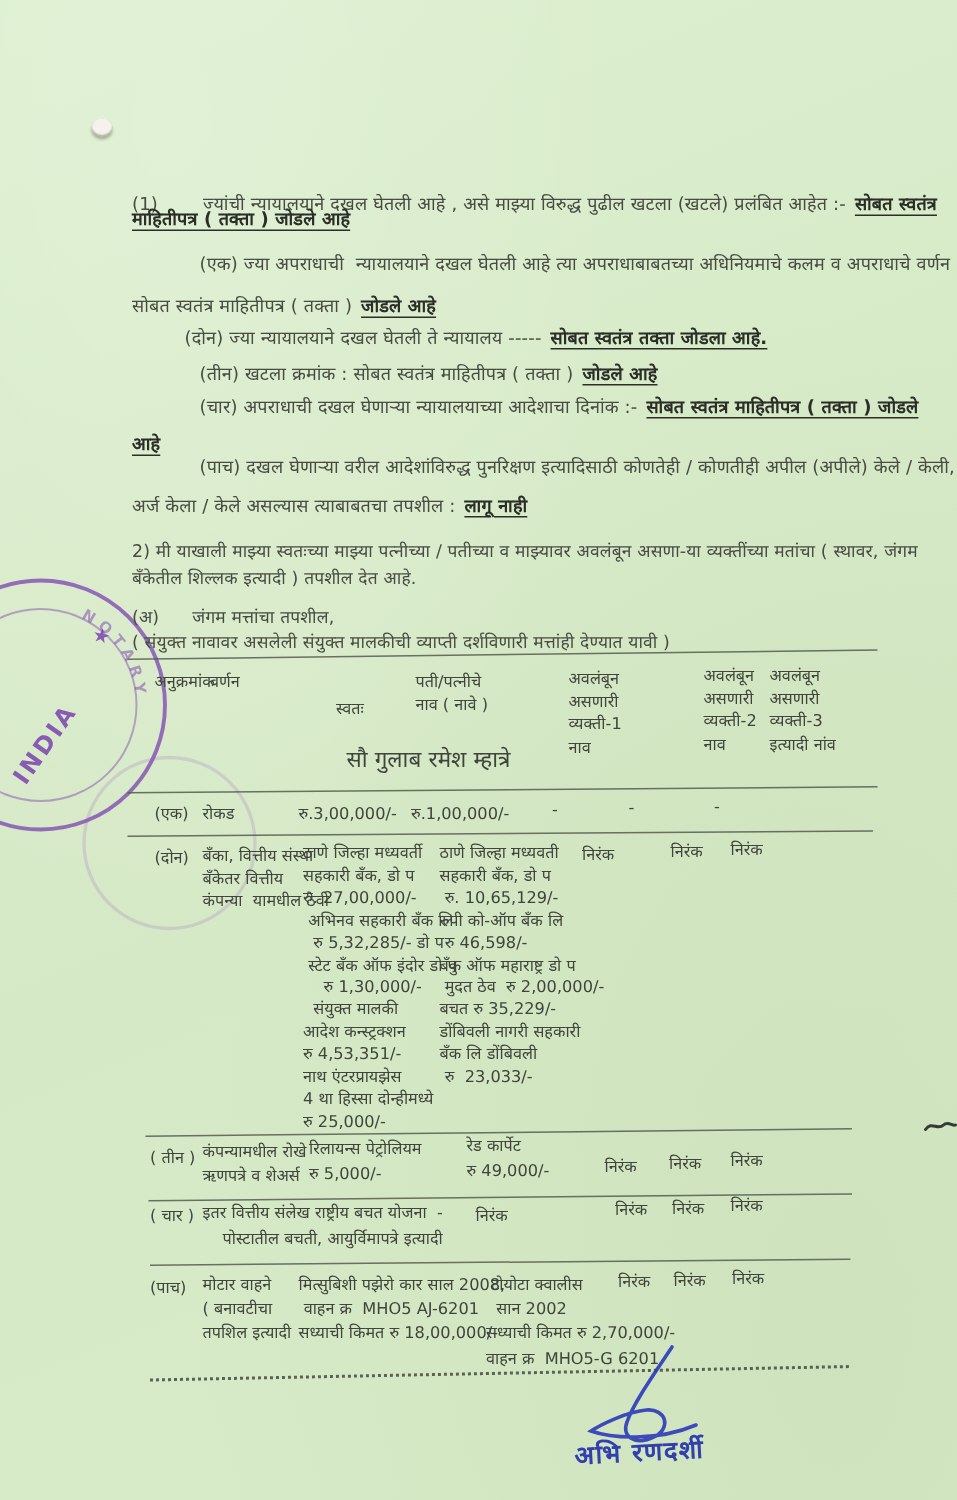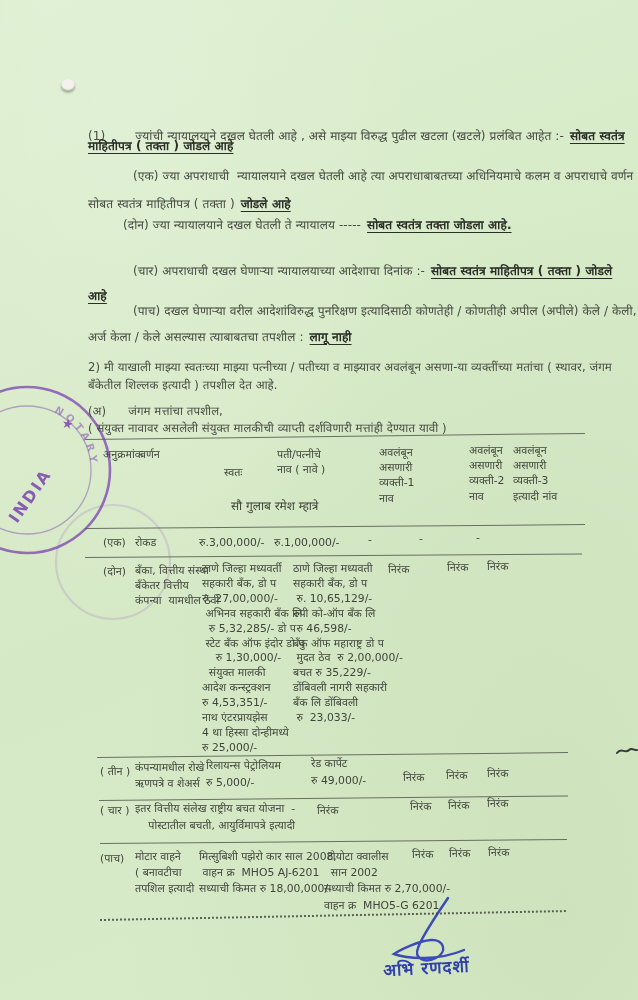--- a/index.html
+++ b/index.html
@@ -48,20 +48,21 @@
   </svg>
 
   <div class="ln" style="left:88px;top:127px;"><span>(1)</span><span class="gap30"></span><span>ज्यांची न्यायालयाने दखल घेतली आहे , असे माझ्या विरुद्ध पुढील खटला (खटले) प्रलंबित आहेत :-</span><span class="b ml">सोबत स्वतंत्र</span></div>
   <div class="ln" style="left:88px;top:137px;"><span class="b">माहितीपत्र ( तक्ता ) जोडले आहे</span></div>
 
   <div class="ln" style="left:88px;top:195px;"><span>सोबत स्वतंत्र माहितीपत्र ( तक्ता )</span><span class="b ml">जोडले आहे</span></div>
   <div class="ln" style="left:133px;top:167px;"><span>(एक) ज्या अपराधाची  न्यायालयाने दखल घेतली आहे त्या अपराधाबाबतच्या अधिनियमाचे कलम व अपराधाचे वर्णन</span></div>
 
   <div class="ln" style="left:123px;top:216px;"><span>(दोन) ज्या न्यायालयाने दखल घेतली ते न्यायालय -----</span><span class="b ml">सोबत स्वतंत्र तक्ता जोडला आहे.</span></div>
 
+  <div class="ln" style="left:133px;top:240px;"><span>(तीन) खटला क्रमांक : सोबत स्वतंत्र माहितीपत्र ( तक्ता )</span><span class="b ml">जोडले आहे</span></div>
 
   <div class="ln" style="left:133px;top:262px;"><span>(चार) अपराधाची दखल घेणाऱ्या न्यायालयाच्या आदेशाचा दिनांक :-</span><span class="b ml">सोबत स्वतंत्र माहितीपत्र ( तक्ता ) जोडले</span></div>
   <div class="ln" style="left:88px;top:287px;"><span class="b">आहे</span></div>
 
   <div class="ln" style="left:133px;top:302px;"><span>(पाच) दखल घेणाऱ्या वरील आदेशांविरुद्ध पुनरिक्षण इत्यादिसाठी कोणतेही / कोणतीही अपील (अपीले) केले / केली,</span></div>
   <div class="ln" style="left:88px;top:328px;"><span>अर्ज केला / केले असल्यास त्याबाबतचा तपशील :</span><span class="b ml">लागू नाही</span></div>
 
   <div class="ln sm" style="left:88px;top:359px;"><span>2) मी याखाली माझ्या स्वतःच्या माझ्या पत्नीच्या / पतीच्या व माझ्यावर अवलंबून असणा-या व्यक्तींच्या मतांचा ( स्थावर, जंगम</span></div>
   <div class="ln sm" style="left:88px;top:377px;"><span>बँकेतील शिल्लक इत्यादी ) तपशील देत आहे.</span></div>
 
@@ -71,21 +72,21 @@
   <div class="rule" style="left:85px;top:439px;width:500px;transform:rotate(-0.7deg);"></div>
 
   <div class="hcell" style="left:103px;top:447px;">अनुक्रमांक</div>
   <div class="hcell" style="left:140px;top:447px;">वर्णन</div>
   <div class="hcell" style="left:224px;top:465px;">स्वतः</div>
   <div class="hcell" style="left:277px;top:447px;"><div>पती/पत्नीचे</div><div>नाव ( नावे )</div></div>
   <div class="hcell" style="left:379px;top:445px;"><div>अवलंबून</div><div>असणारी</div><div>व्यक्ती-1</div><div>नाव</div></div>
   <div class="hcell" style="left:469px;top:443px;"><div>अवलंबून</div><div>असणारी</div><div>व्यक्ती-2</div><div>नाव</div></div>
   <div class="hcell" style="left:513px;top:443px;"><div>अवलंबून</div><div>असणारी</div><div>व्यक्ती-3</div><div>इत्यादी नांव</div></div>
 
-  <div class="cell" style="left:231px;top:499px;font-size:12px;">सौ गुलाब रमेश म्हात्रे</div>
+  <div class="cell" style="left:231px;top:499px;font-size:15px;">सौ गुलाब रमेश म्हात्रे</div>
 
   <div class="rule" style="left:85px;top:528px;width:500px;transform:rotate(-0.45deg);"></div>
 
   <div class="cell" style="left:103px;top:535px;">(एक)</div>
   <div class="cell" style="left:135px;top:535px;"><div>रोकड</div></div>
   <div class="cell" style="left:199px;top:535px;"><div>रु.3,00,000/-</div></div>
   <div class="cell" style="left:274px;top:535px;"><div>रु.1,00,000/-</div></div>
   <div class="cell" style="left:368px;top:532px;">-</div>
   <div class="cell" style="left:419px;top:531px;">-</div>
   <div class="cell" style="left:476px;top:530px;">-</div>

